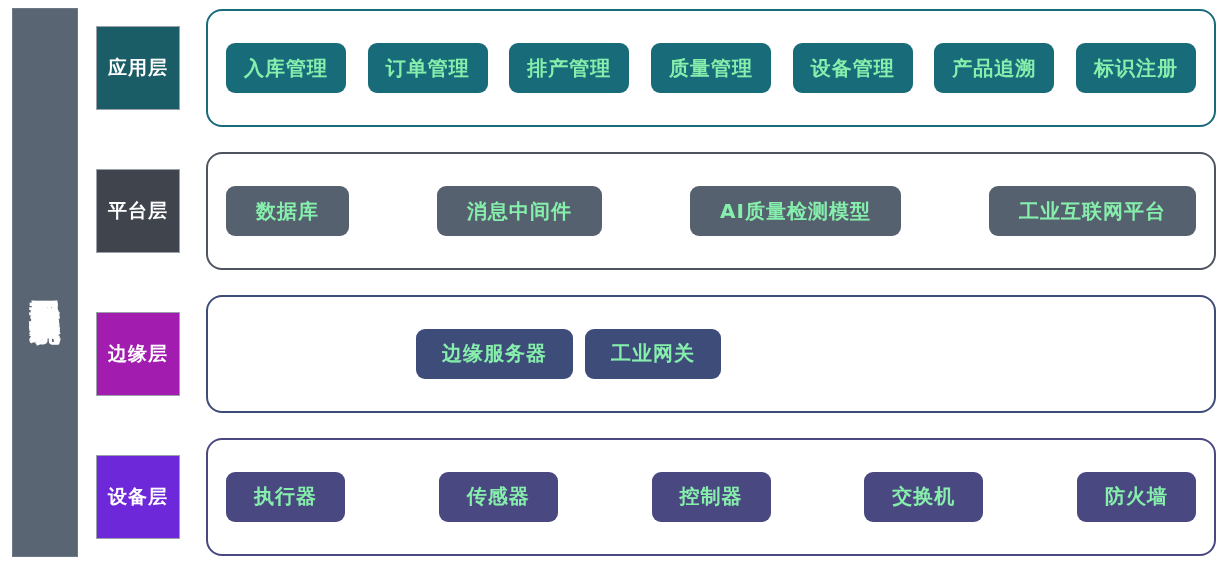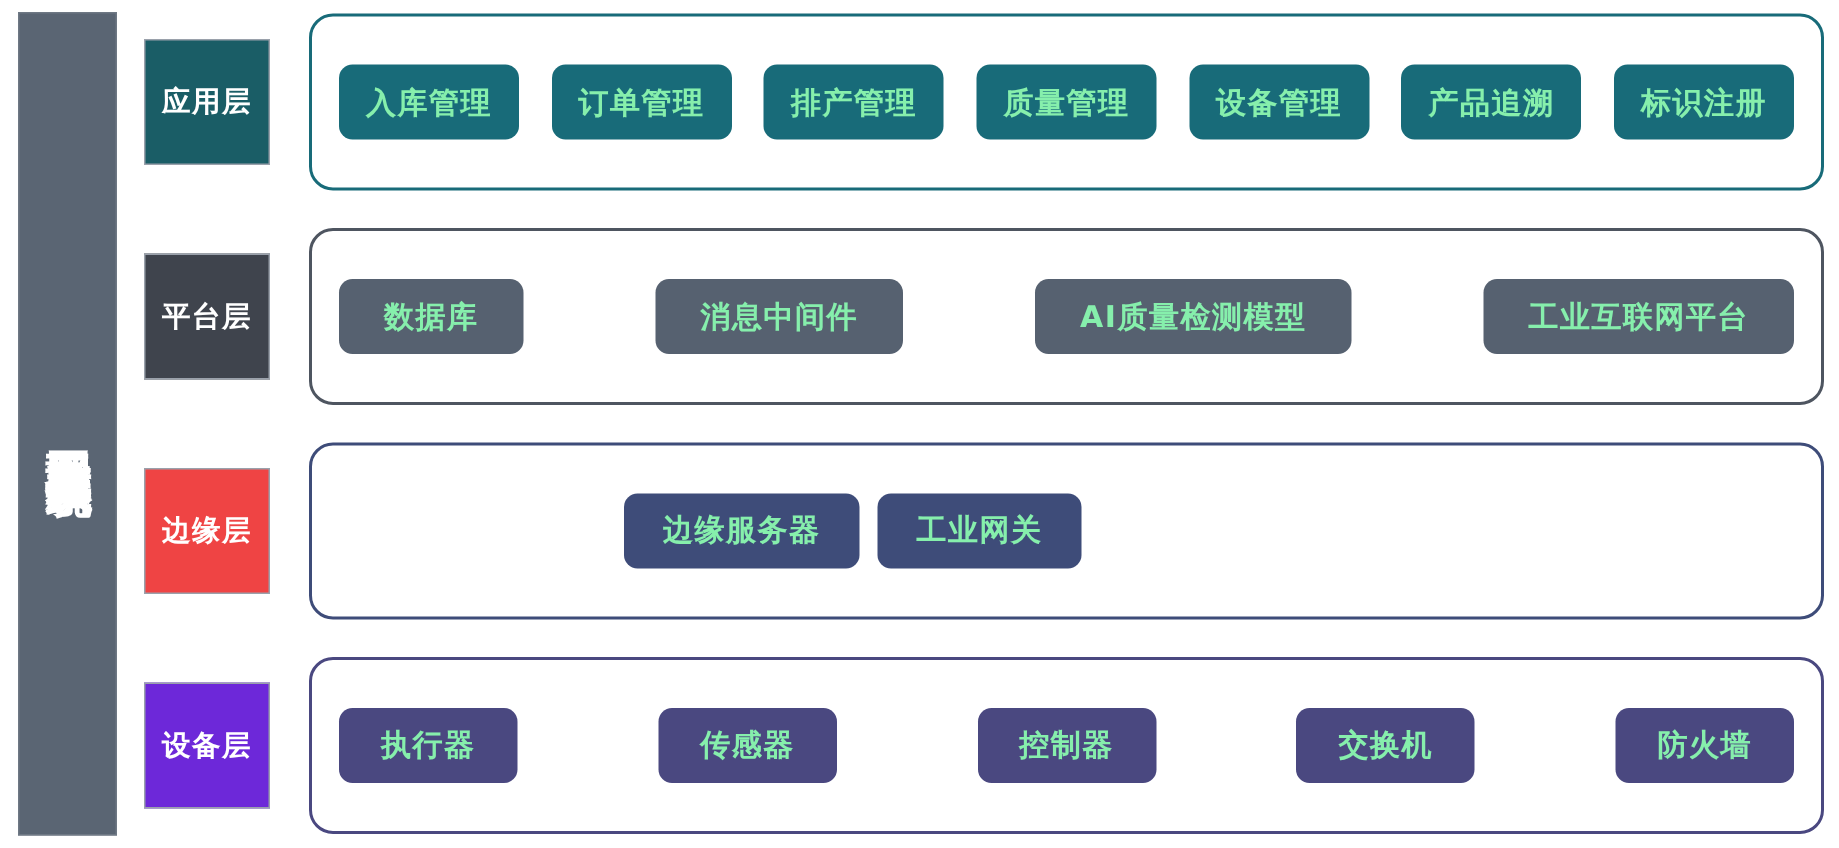--- a/index.html
+++ b/index.html
@@ -117,21 +117,21 @@
     box-sizing: border-box;
     flex: 0 0 auto;
   }
   .layer-row.app   .chip { background: #186b79; }
   .layer-row.plat  .chip { background: #566170; padding: 0 30px; }
   .layer-row.edge  .chip { background: #3e4c79; padding: 0 26px; }
   .layer-row.dev   .chip { background: #4a4880; padding: 0 28px; }
 
   .layer-row.app   .layer-label { background: #1a5d66; }
   .layer-row.plat  .layer-label { background: #3f444d; }
-  .layer-row.edge  .layer-label { background: #ef4444; }
+  .layer-row.edge  .layer-label { background: #a21caf; }
   .layer-row.dev   .layer-label { background: #6d28d9; }
 
   .layer-row.app   .layer-box { border-color: #186b79; }
   .layer-row.plat  .layer-box { border-color: #4e5560; }
   .layer-row.edge  .layer-box { border-color: #3e4c79; gap: 12px; }
   .layer-row.dev   .layer-box { border-color: #4a4880; }
 </style>
 </head>
 <body>
 

